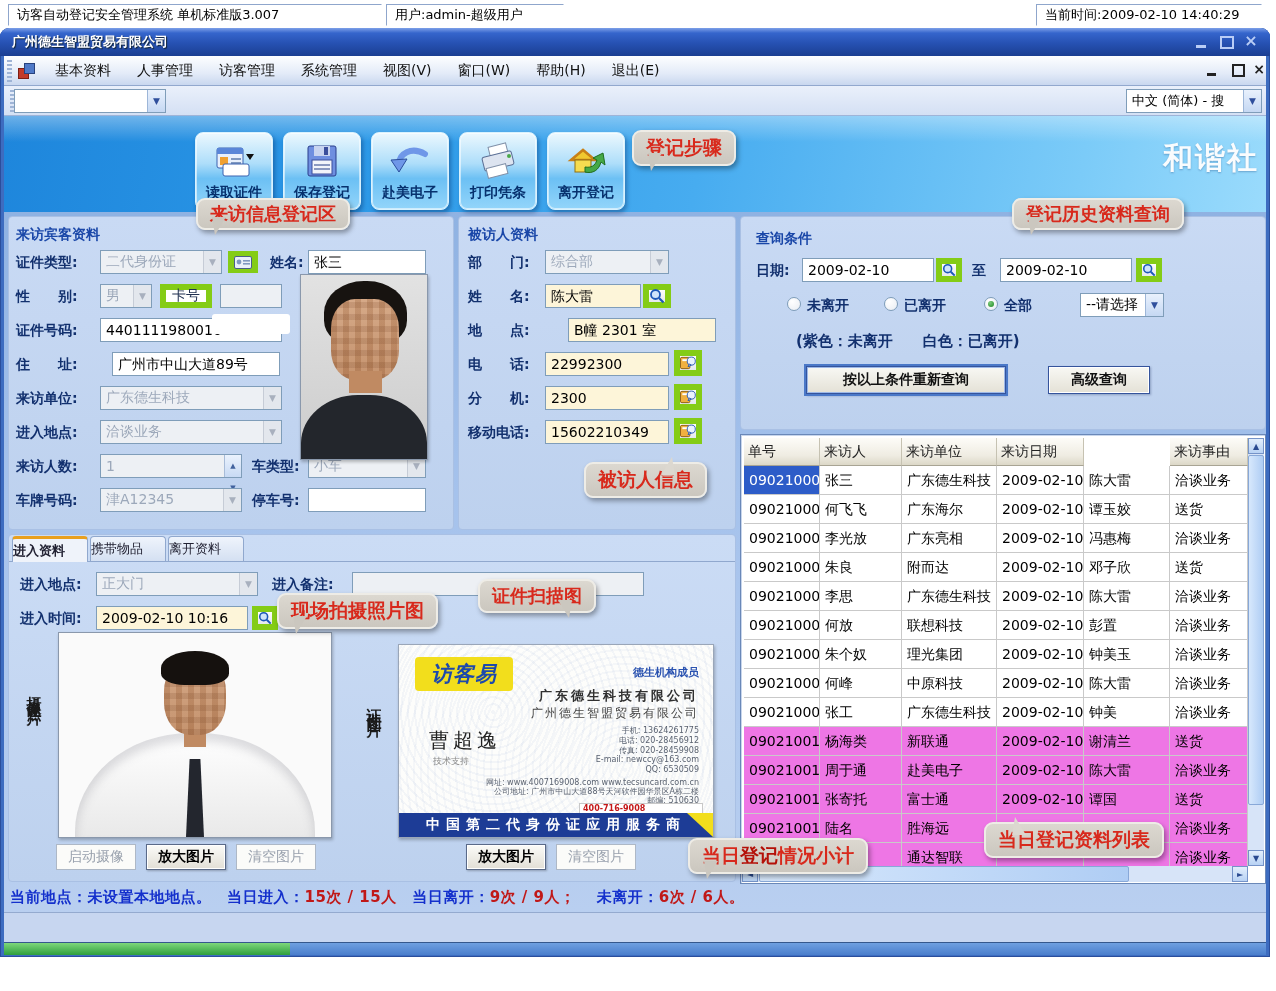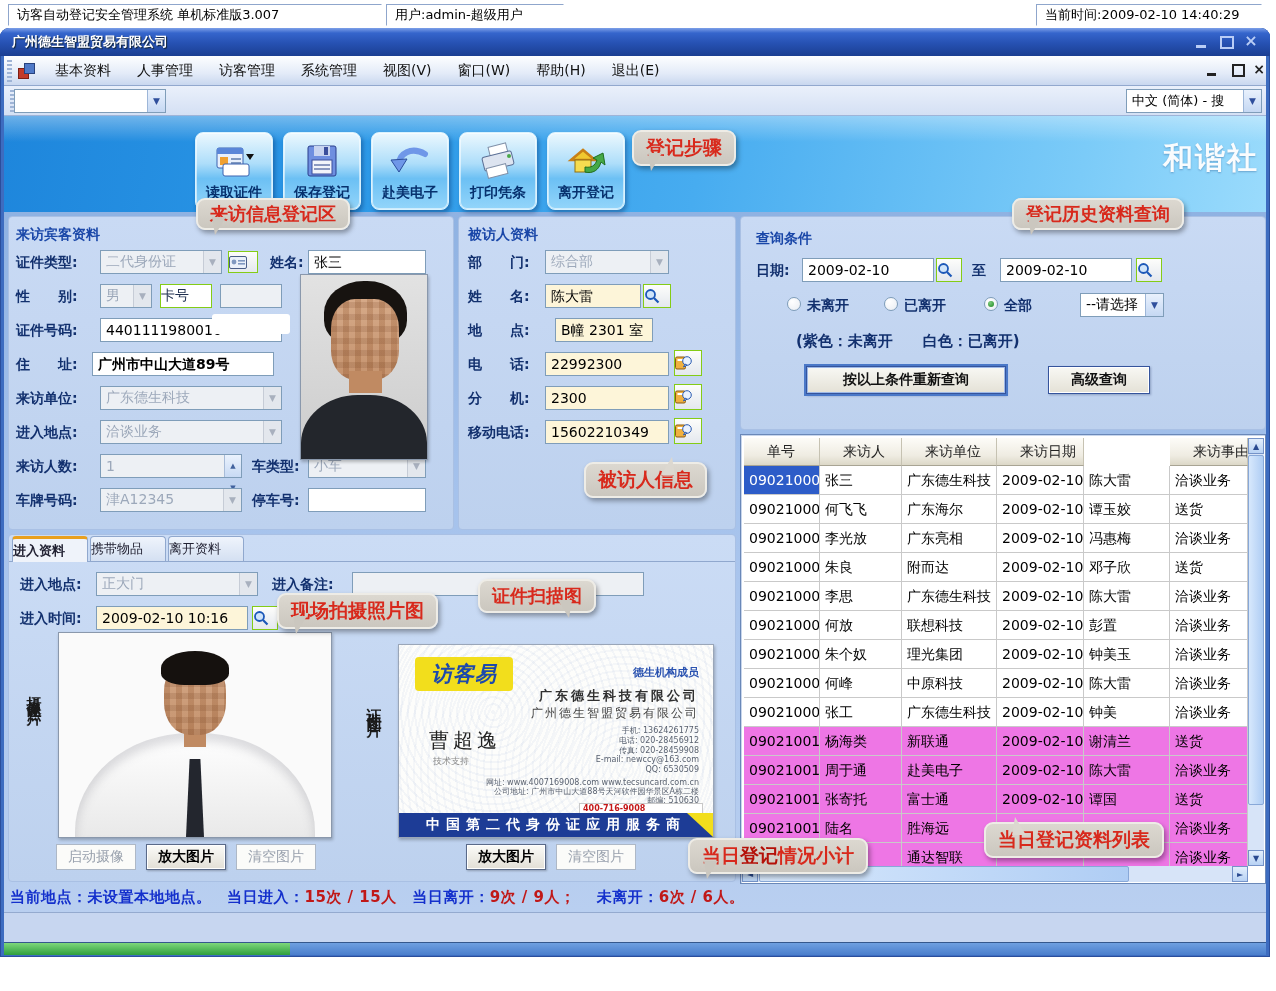--- a/index.html
+++ b/index.html
@@ -65,22 +65,22 @@
   .content-bg{position:absolute;left:4px;top:212px;width:1262px;height:700px;
               background:linear-gradient(180deg,#8FB2E2 0%,#A5C2EC 40%,#B9CFF0 100%);}
   .panel{position:absolute;background:linear-gradient(180deg,#C9DAF4 0%,#BDD1EE 100%);
          border:1px solid #A9C0E4;border-radius:4px;box-sizing:border-box;}
   .grouptitle{position:absolute;color:#1A47A8;font-weight:bold;font-size:14px;white-space:nowrap;}
   .lbl{position:absolute;color:#12306E;font-weight:bold;font-size:14px;white-space:nowrap;}
   .inp{position:absolute;height:24px;background:#fff;border:1px solid #7F9DB9;font-size:14px;
        line-height:22px;padding:0 5px;color:#000;box-sizing:border-box;white-space:nowrap;overflow:hidden;}
   .inp.cream{background:#FDF5D9;}
   .inp.dis{background:#EDF0F4;color:#9CA8BA;}
-  .smallbtn{position:absolute;background:linear-gradient(180deg,#FDFDFB,#E4E8EE);border:1px solid #84cc16;
-       box-sizing:border-box;font-size:13px;color:#223;display:flex;align-items:center;justify-content:flex-start;cursor:pointer;}
+  .smallbtn{position:absolute;background:linear-gradient(180deg,#FDFDFB,#E4E8EE);border:6px solid #84cc16;
+       box-sizing:border-box;font-size:13px;color:#223;display:flex;align-items:center;justify-content:center;cursor:pointer;}
   .spin{position:absolute;height:24px;border:1px solid #7F9DB9;background:#EDF0F4;color:#9CA8BA;
         font-size:14px;line-height:22px;padding:0 5px;box-sizing:border-box;}
   .spin .ud{position:absolute;right:0;top:0;bottom:0;width:16px;border-left:1px solid #A8BCD8;
         background:linear-gradient(180deg,#EAF2FD,#C8DAF4);color:#41629E;font-size:7px;
         display:flex;flex-direction:column;align-items:center;justify-content:space-around;}
 
   
   .radio{position:absolute;width:14px;height:14px;border:1px solid #7F9DB9;border-radius:50%;
          background:radial-gradient(circle at 35% 30%,#fff,#E8ECF2);box-sizing:border-box;cursor:pointer;}
   .radio.on::after{content:"";position:absolute;left:3px;top:3px;width:6px;height:6px;border-radius:50%;
@@ -91,21 +91,21 @@
         border:1px solid #35549C;box-shadow:inset 0 0 0 1px #fff,1px 1px 2px rgba(20,40,90,.3);
         font-size:14px;font-weight:bold;color:#111;display:flex;align-items:center;justify-content:center;
         box-sizing:border-box;cursor:pointer;}
   .qbtn.primary{box-shadow:inset 0 0 0 1px #9CB8E8,0 0 0 2px #4A78C8,1px 2px 2px rgba(20,40,90,.3);}
 
   
   .table-wrap{position:absolute;left:740px;top:434px;width:526px;height:450px;background:#fff;
               border:1px solid #6A88B8;box-shadow:inset 1px 1px 0 #C8D6EC;box-sizing:border-box;}
   .th{position:absolute;top:438px;height:28px;background:linear-gradient(180deg,#FDFCF8 0%,#EFECE2 65%,#DCD8C8 100%);
       border-right:1px solid #C6C2B2;border-bottom:1px solid #A8A494;font-size:14px;color:#222;
-      display:flex;align-items:center;padding-left:23px;box-sizing:border-box;white-space:nowrap;overflow:hidden;}
+      display:flex;align-items:center;padding-left:4px;box-sizing:border-box;white-space:nowrap;overflow:hidden;}
   .tbody{position:absolute;left:744px;top:466px;width:504px;height:400px;overflow:hidden;background:#fff;}
   .trow{display:flex;height:29px;background:#fff;}
   .trow.pink{background:#EE76E5;}
   .tcell{border-right:1px solid #C9C9C9;border-bottom:1px solid #C9C9C9;font-size:14px;line-height:28px;
          padding-left:5px;box-sizing:border-box;overflow:hidden;white-space:nowrap;flex:none;}
   .tcell.sel{background:#2D5CC8;color:#fff;}
   .c0{width:76px;}.c1{width:82px;}.c2{width:95px;}.c3{width:87px;}.c4{width:86px;}.c5{width:78px;}
 
   
   .sbtn{position:absolute;width:16px;height:16px;background:linear-gradient(180deg,#E2EEFC,#B8D2F4);
@@ -312,21 +312,21 @@
   <div class="smallbtn" style="left:160px;top:284px;width:52px;height:24px;background:#FFF;font-size:14px;color:#203050;">
     <span>卡号</span>
   </div>
   <div class="inp dis" style="left:220px;top:284px;width:62px;"></div>
 
   <div class="lbl" style="left:16px;top:322px;">证件号码:</div>
   <div class="inp" style="left:100px;top:318px;width:182px;">4401111980010</div>
   <div style="position:absolute;left:212px;top:314px;width:78px;height:20px;background:#fff;border-radius:3px;z-index:6;"></div>
 
   <div class="lbl" style="left:16px;top:356px;">住　　址:</div>
-  <div class="inp" style="left:92px;top:352px;width:182px;font-weight:bold;">广州市中山大道89号</div>
+  <div class="inp" style="left:112px;top:352px;width:168px;">广州市中山大道89号</div>
 
   <div class="lbl" style="left:16px;top:390px;">来访单位:</div>
   <div class="combo dis" style="left:100px;top:386px;width:182px;">
     <span>广东德生科技</span>
     <span class="arrowbox">▼</span>
   </div>
 
   <div class="lbl" style="left:16px;top:424px;">进入地点:</div>
   <div class="combo dis" style="left:100px;top:420px;width:182px;">
     <span>洽谈业务</span>
@@ -375,21 +375,21 @@
   <div class="lbl" style="left:468px;top:288px;">姓　　名:</div>
   <div class="inp cream" style="left:545px;top:284px;width:96px;">陈大雷</div>
   <div class="smallbtn" style="left:643px;top:284px;width:28px;height:24px;">
     <svg width="16" height="16" viewBox="0 0 16 16">
         <circle cx="6.5" cy="6.5" r="4.5" fill="#CFE4FA" stroke="#1C58B8" stroke-width="1.8"></circle>
         <line x1="10" y1="10" x2="14.5" y2="14.5" stroke="#1C58B8" stroke-width="2.2"></line>
       </svg>
   </div>
 
   <div class="lbl" style="left:468px;top:322px;">地　　点:</div>
-  <div class="inp cream" style="left:555px;top:318px;width:98px;">B幢 2301 室</div>
+  <div class="inp cream" style="left:568px;top:318px;width:148px;">B幢 2301 室</div>
 
   <div class="lbl" style="left:468px;top:356px;text-align:right;">电　　话:</div>
   <div class="inp cream" style="left:545px;top:352px;width:124px;">22992300</div>
   <div class="smallbtn" style="left:674px;top:350px;width:28px;height:26px;">
     <svg width="17" height="16" viewBox="0 0 17 16">
         <rect x="0.5" y="2" width="10" height="12" rx="1.5" fill="#F0B040" stroke="#8A5A10"></rect>
         <rect x="2.5" y="4" width="6" height="2" fill="#FFF"></rect>
         <circle cx="12" cy="6" r="4.3" fill="#EAF2FE" stroke="#2A5AB0"></circle>
         <path d="M10 9l-1.5 3 3.5-1.8z" fill="#EAF2FE" stroke="#2A5AB0"></path>
       </svg>

